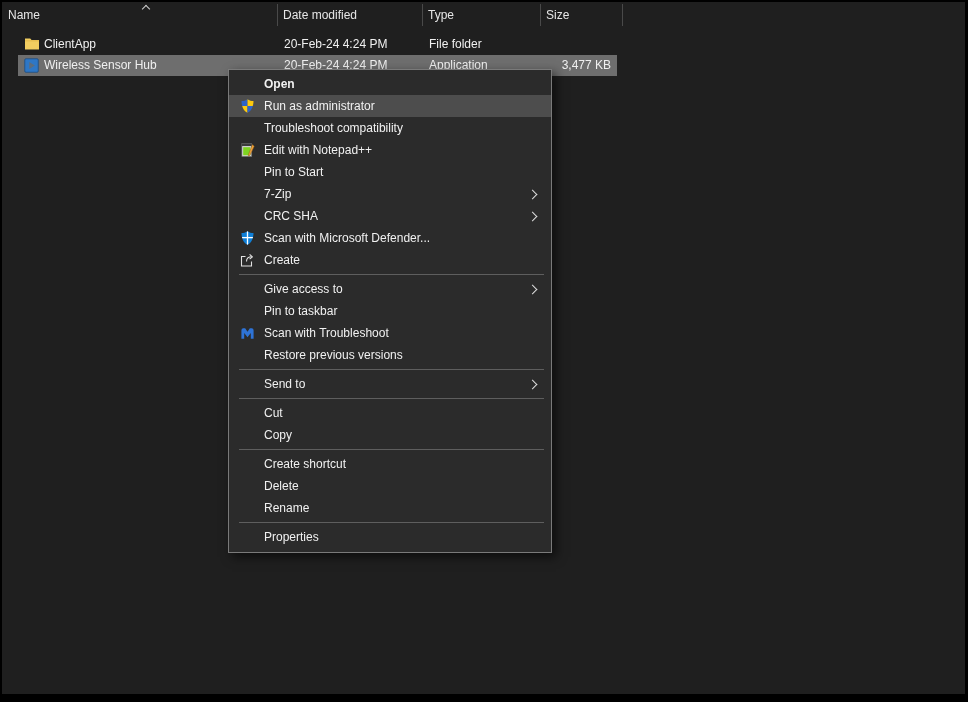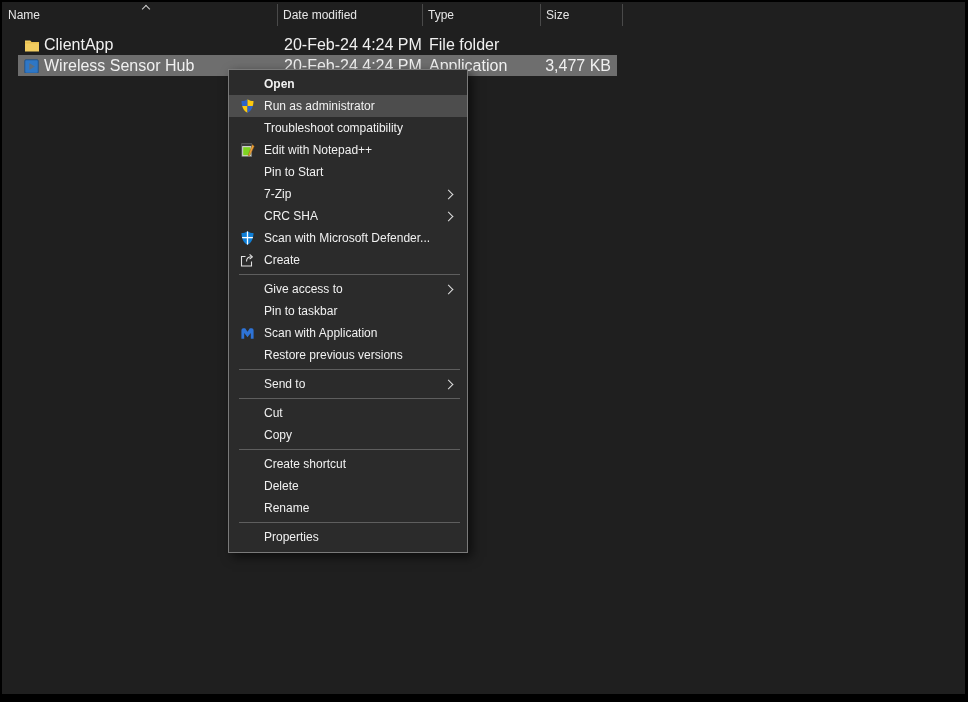--- a/index.html
+++ b/index.html
@@ -19,32 +19,32 @@
   }
   .hdr-sep{position:absolute;top:2px;height:22px;width:1px;background:#494949;}
   .sort-caret{
     position:absolute;left:141px;top:4px;width:6px;height:6px;
     border-left:1px solid #cfcfcf;border-top:1px solid #cfcfcf;
     transform:rotate(45deg);
   }
   
   .row{
     position:absolute;left:16px;width:599px;height:21px;line-height:21px;
-    font-size:16px;color:#f0f0f0;cursor:default;
+    font-size:12px;color:#f0f0f0;cursor:default;
   }
   .row.selected{background:var(--selection,#6e6e6e);}
   .cell{position:absolute;top:0;height:21px;white-space:nowrap;overflow:hidden;}
   .cell-icon{left:6px;top:3px;width:16px;height:15px;}
   .cell-name{left:26px;width:230px;}
   .cell-date{left:266px;width:140px;}
   .cell-type{left:411px;width:110px;}
   .cell-size{left:522px;width:74px;text-align:right;padding-right:3px;}
   
   .ctx{
-    position:absolute;left:226px;top:67px;width:240px;
+    position:absolute;left:226px;top:67px;width:324px;
     background:var(--menu-bg,#2b2b2b);
     border:1px solid var(--menu-border,#7a7a7a);
     padding:3px 0 4px 0;
     box-shadow:4px 4px 10px rgba(0,0,0,.6);
     z-index:10;
   }
   .mi{
     position:relative;height:22px;line-height:22px;
     font-size:12px;color:#f1f1f1;padding-left:35px;white-space:nowrap;
     cursor:default;
@@ -191,21 +191,21 @@
         <div class="mi">
     
     <span class="mi-label">Pin to taskbar</span>
   </div>
         <div class="mi">
     <span class="mi-icon">
             <svg width="15" height="15" viewBox="0 0 16 16">
       <path d="M1.5 13.5 V4.5 Q1.5 2.5 3.5 2.5 H5.5 L8 6 L10.5 2.5 H12.5 Q14.5 2.5 14.5 4.5 V13.5 H11.5 V7.5 L8 12 L4.5 7.5 V13.5 Z" fill="#2e73d6"></path>
             </svg>
           </span>
-    <span class="mi-label">Scan with Application</span>
+    <span class="mi-label">Scan with Troubleshoot</span>
   </div>
         <div class="mi">
     
     <span class="mi-label">Restore previous versions</span>
   </div>
         <div class="msep"></div>
         <div class="mi">
     
     <span class="mi-label">Send to</span>
   <span class="mi-arrow"></span></div>

